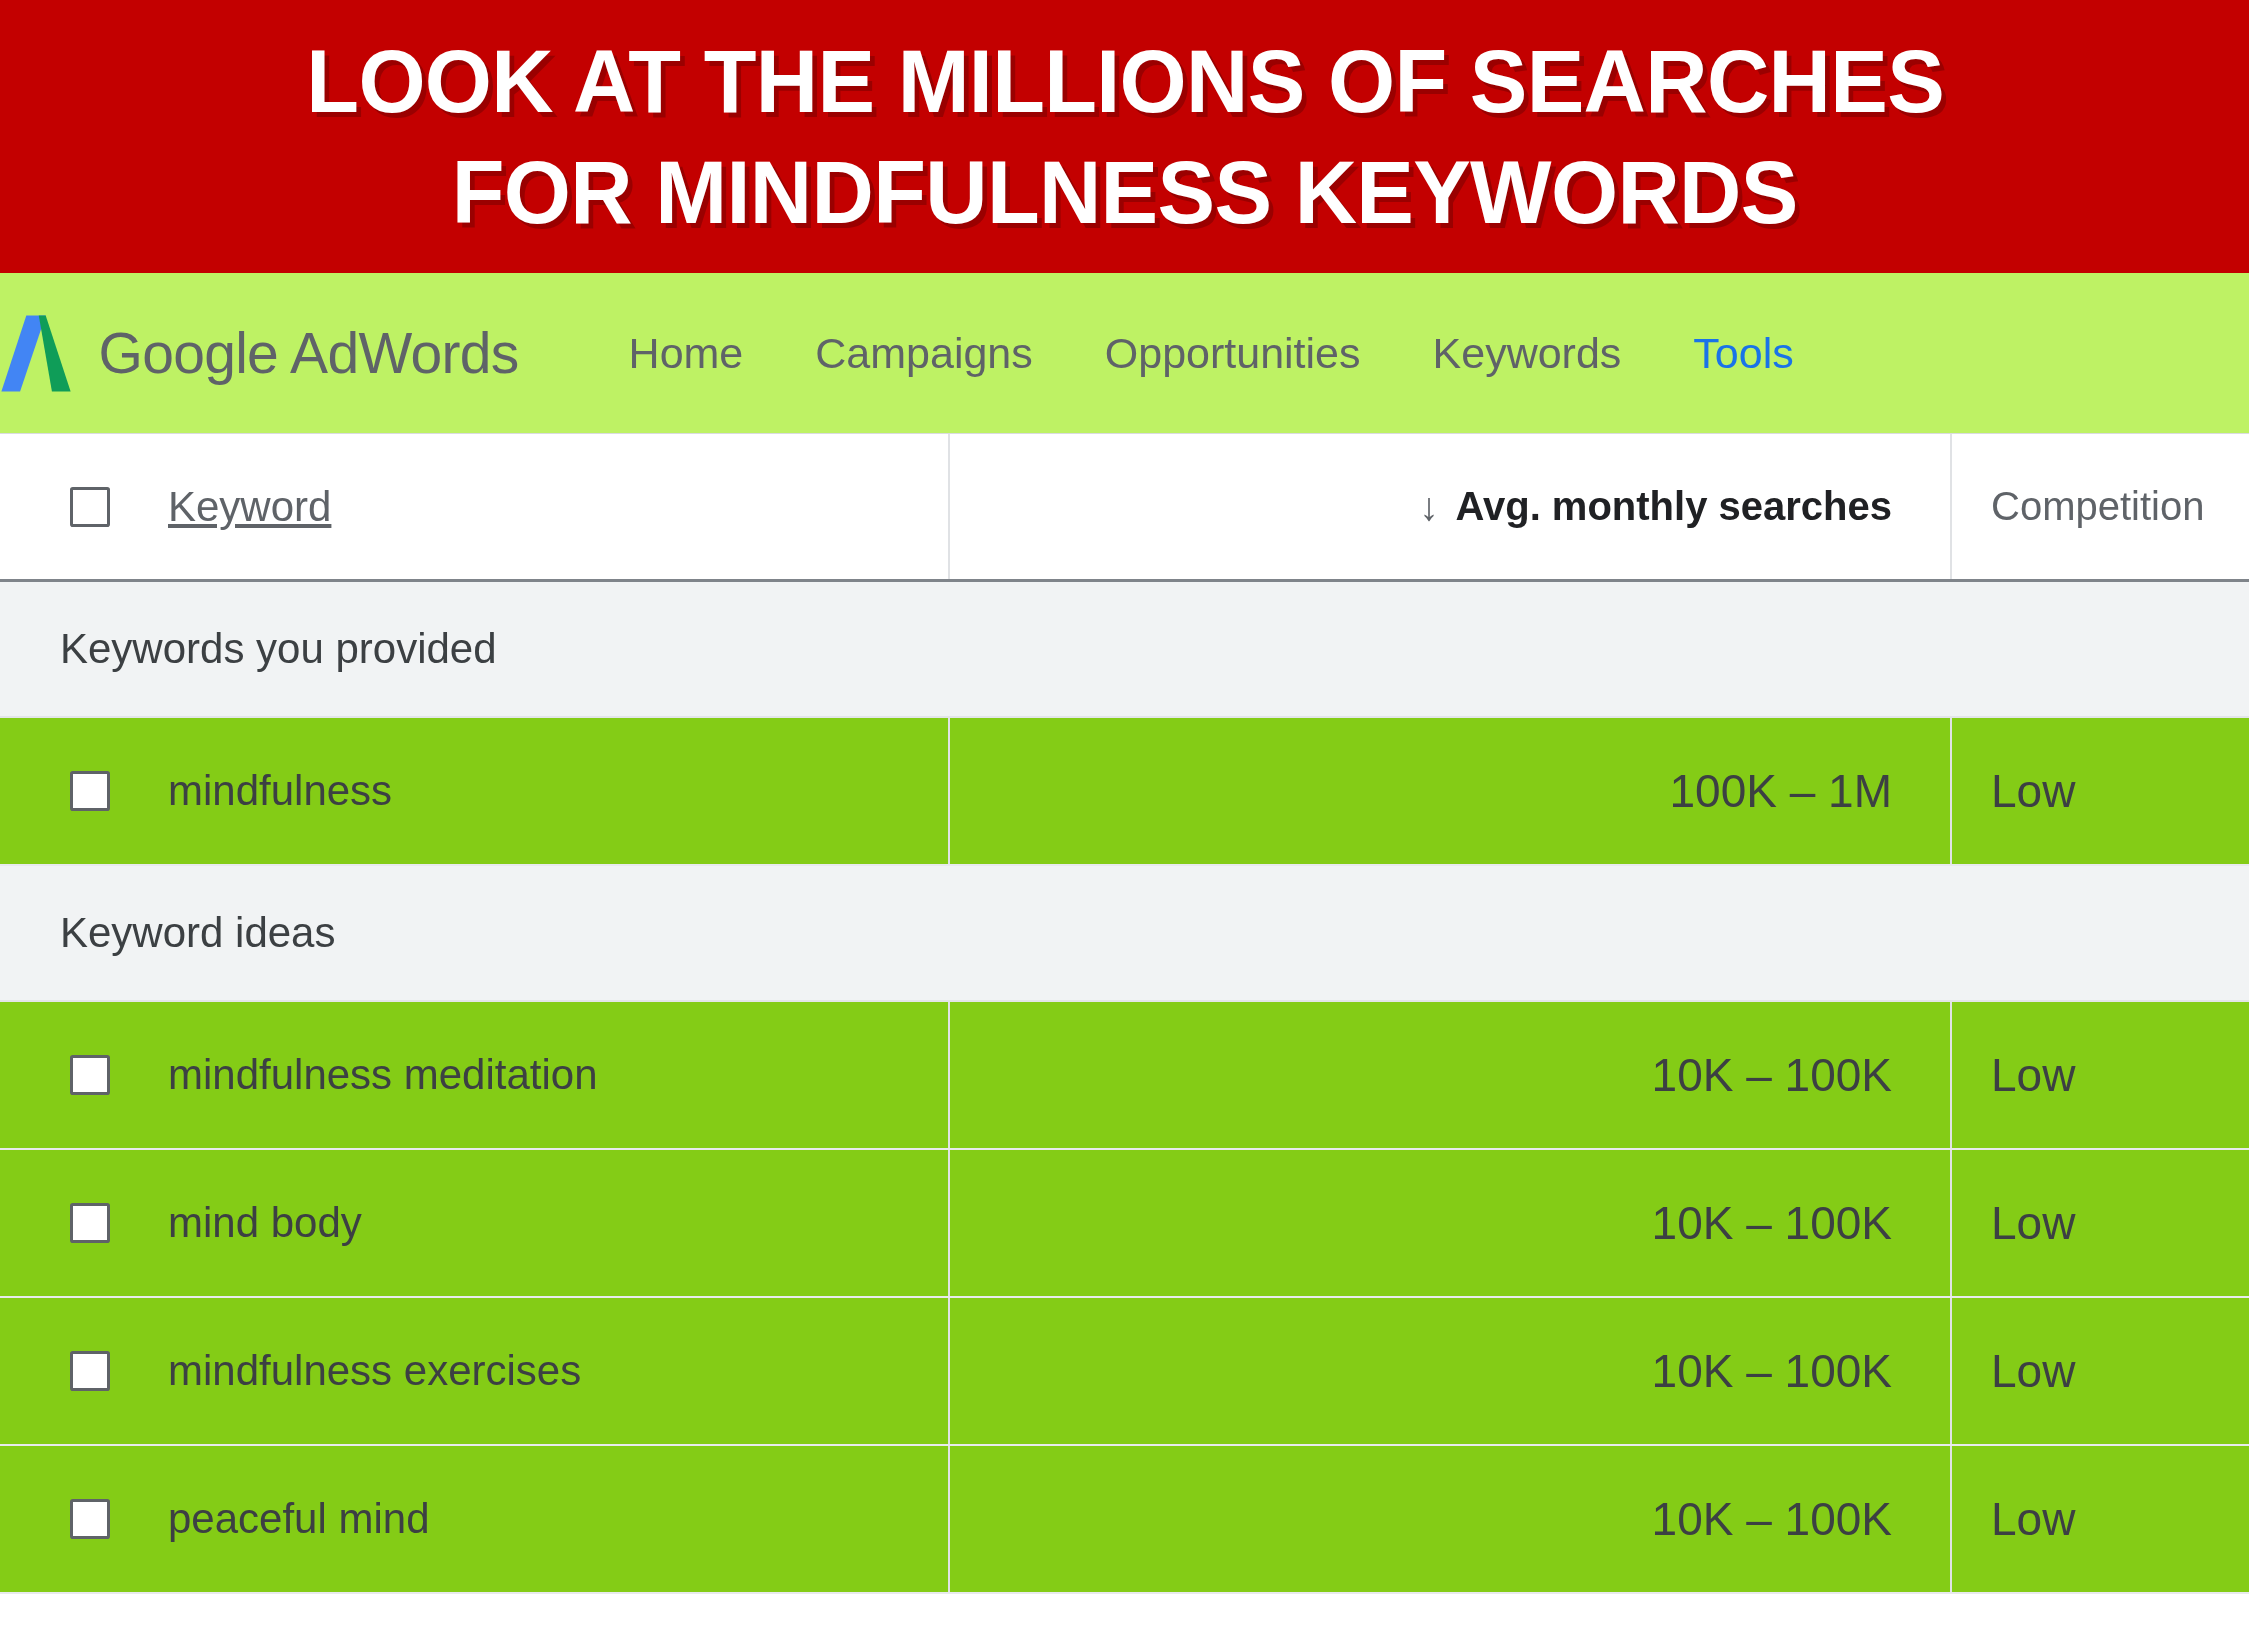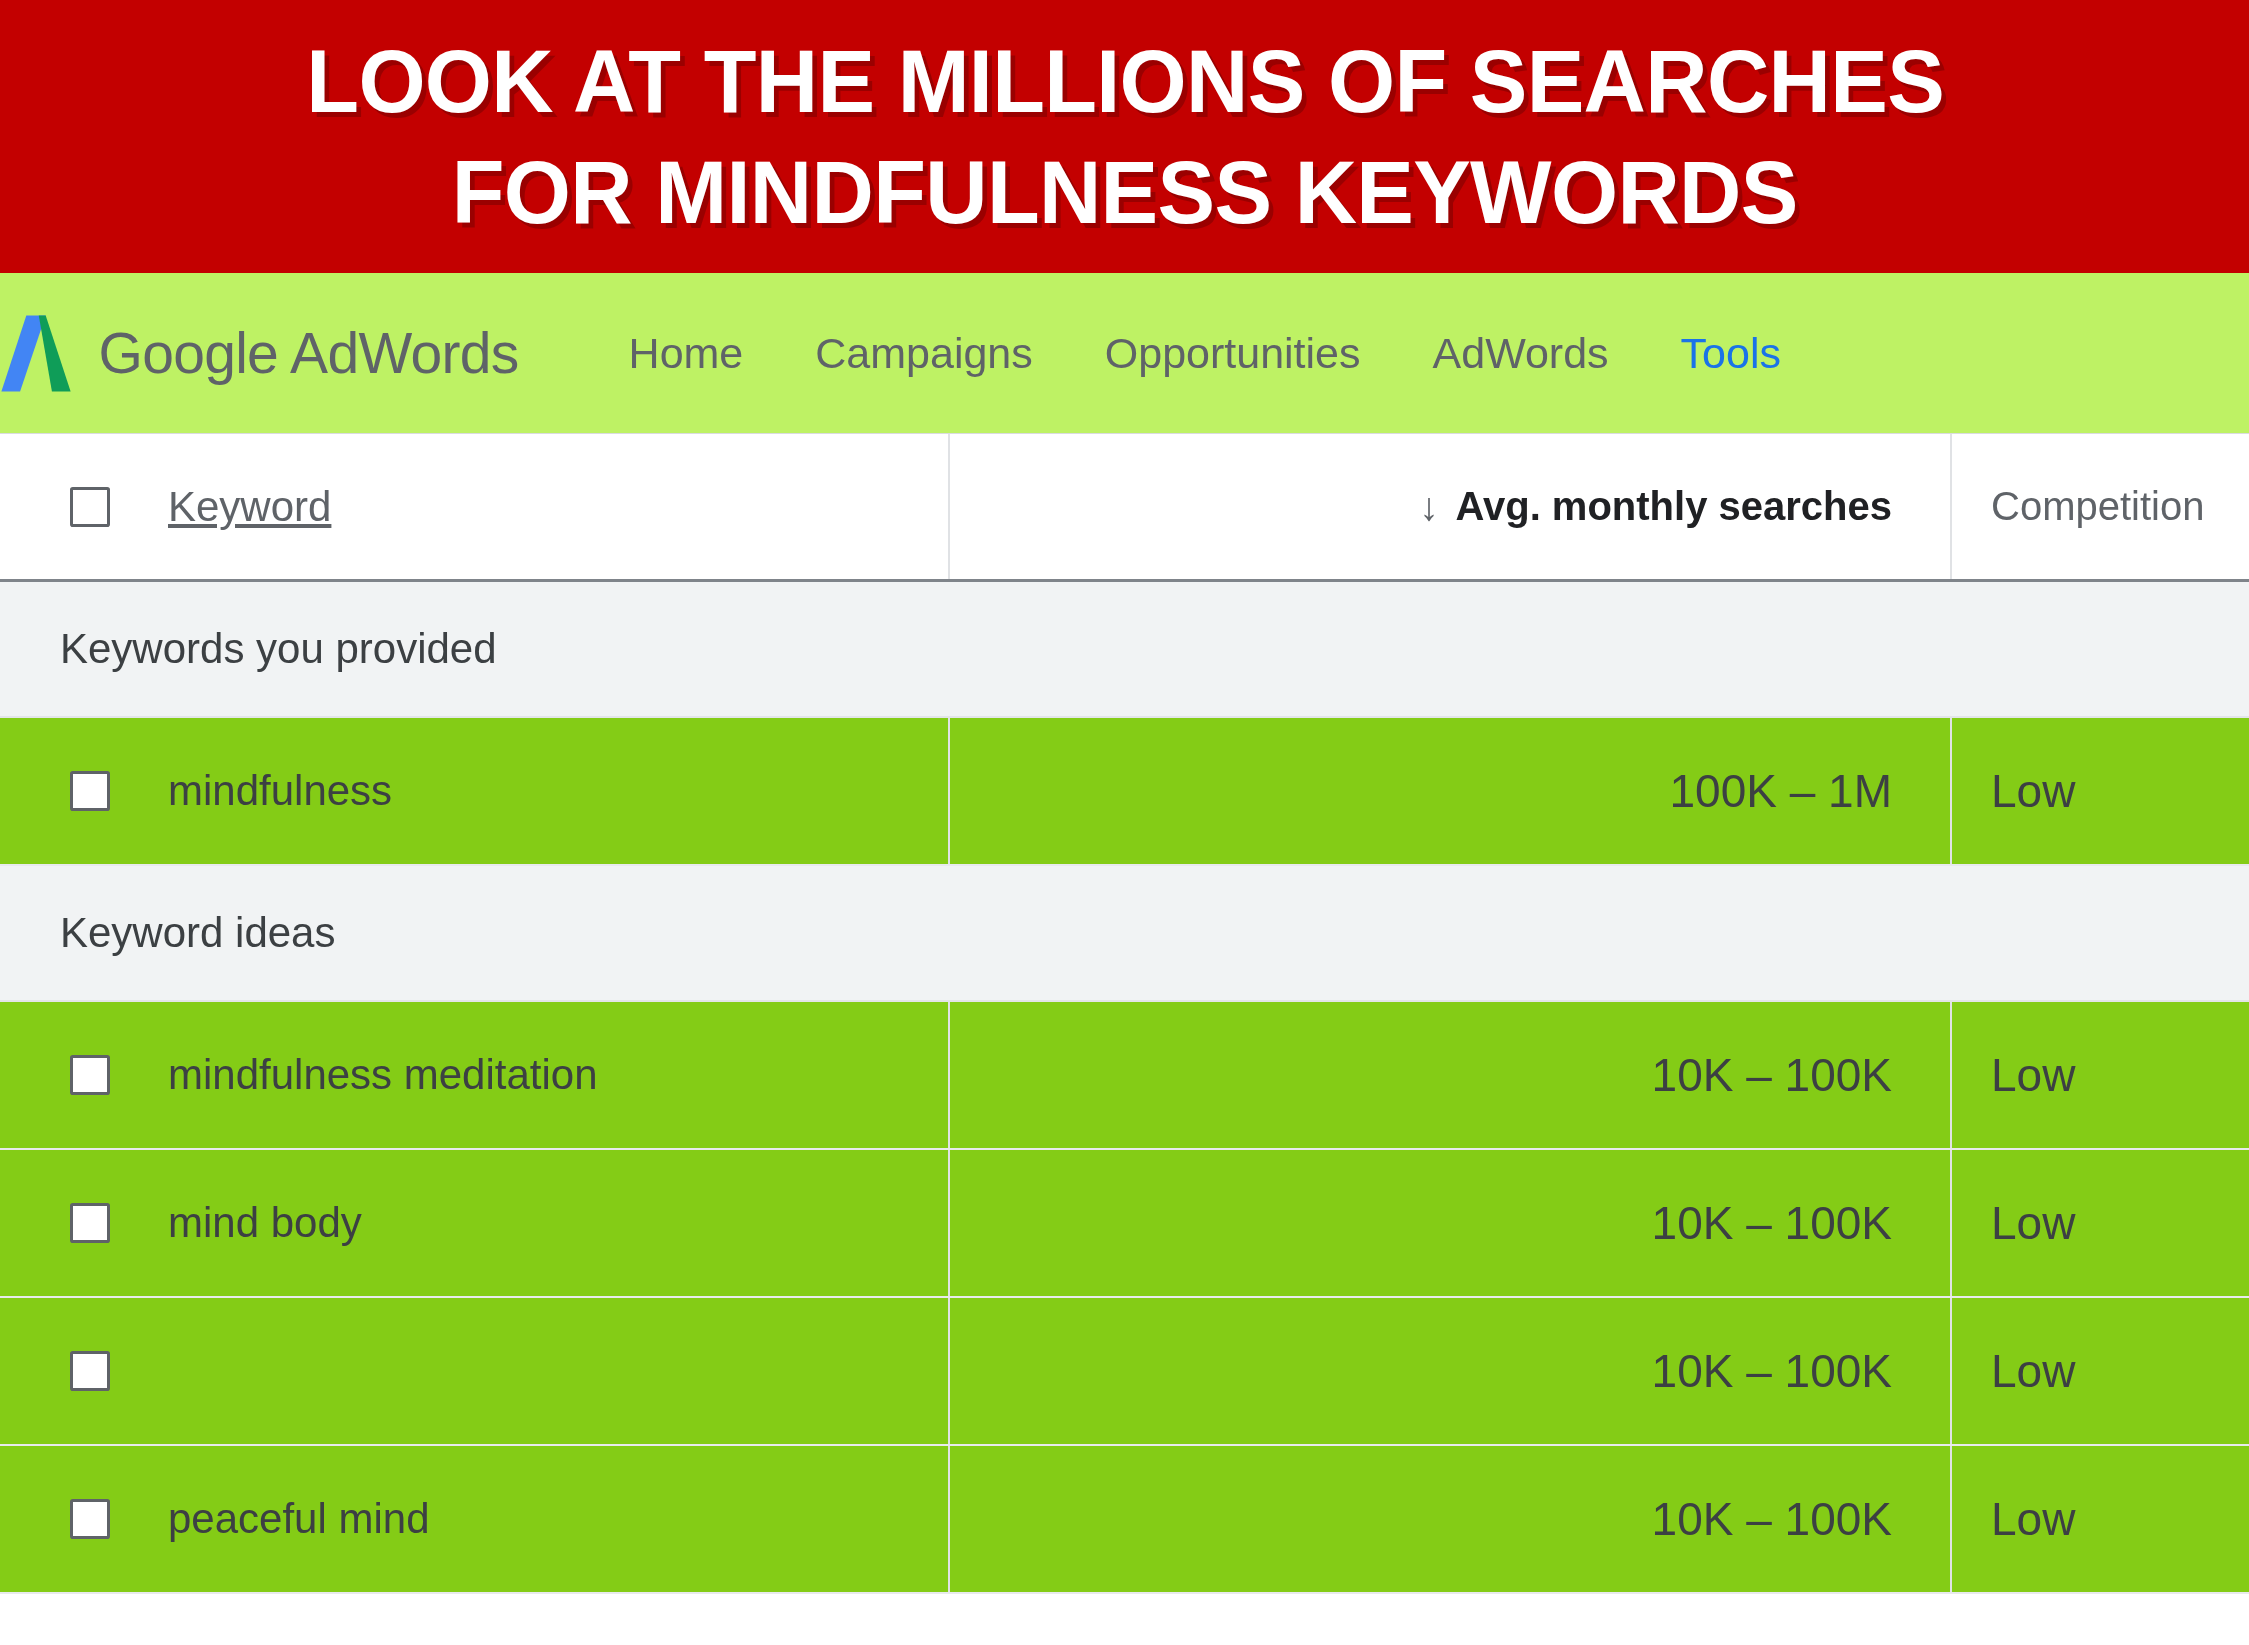--- a/index.html
+++ b/index.html
@@ -187,21 +187,21 @@
     <svg class="adwords-logo" viewBox="0 0 104 110">
       <polygon points="38,0 66,0 29,110 2,110" fill="#4285f4"></polygon>
       <polygon points="56,0 66,0 102,110 75,110" fill="#0f9d58"></polygon>
     </svg>
     <div class="brand-name">Google AdWords</div>
   </div>
   <div class="nav-links">
     <div class="nav-link">Home</div>
     <div class="nav-link">Campaigns</div>
     <div class="nav-link">Opportunities</div>
-    <div class="nav-link">AdWords</div>
+    <div class="nav-link">Keywords</div>
     <div class="nav-link active">Tools</div>
   </div>
 </div>
 
 <div class="table">
 
   <div class="thead">
     <div class="th col-kw">
       <div class="checkbox"></div>
       <div class="kw-label hdr-text" style="color:#5f6368;text-decoration:underline;">Keyword</div>
@@ -258,20 +258,21 @@
       <span class="cell-text">10K – 100K</span>
     </div>
     <div class="td col-comp">
       <span class="cell-text">Low</span>
     </div>
   </div>
 
   <div class="tr row-h">
     <div class="td col-kw">
       <div class="checkbox"></div>
+      <div class="kw-label">mindfulness exercises</div>
     </div>
     <div class="td col-searches">
       <span class="cell-text">10K – 100K</span>
     </div>
     <div class="td col-comp">
       <span class="cell-text">Low</span>
     </div>
   </div>
 
   <div class="tr row-h">

